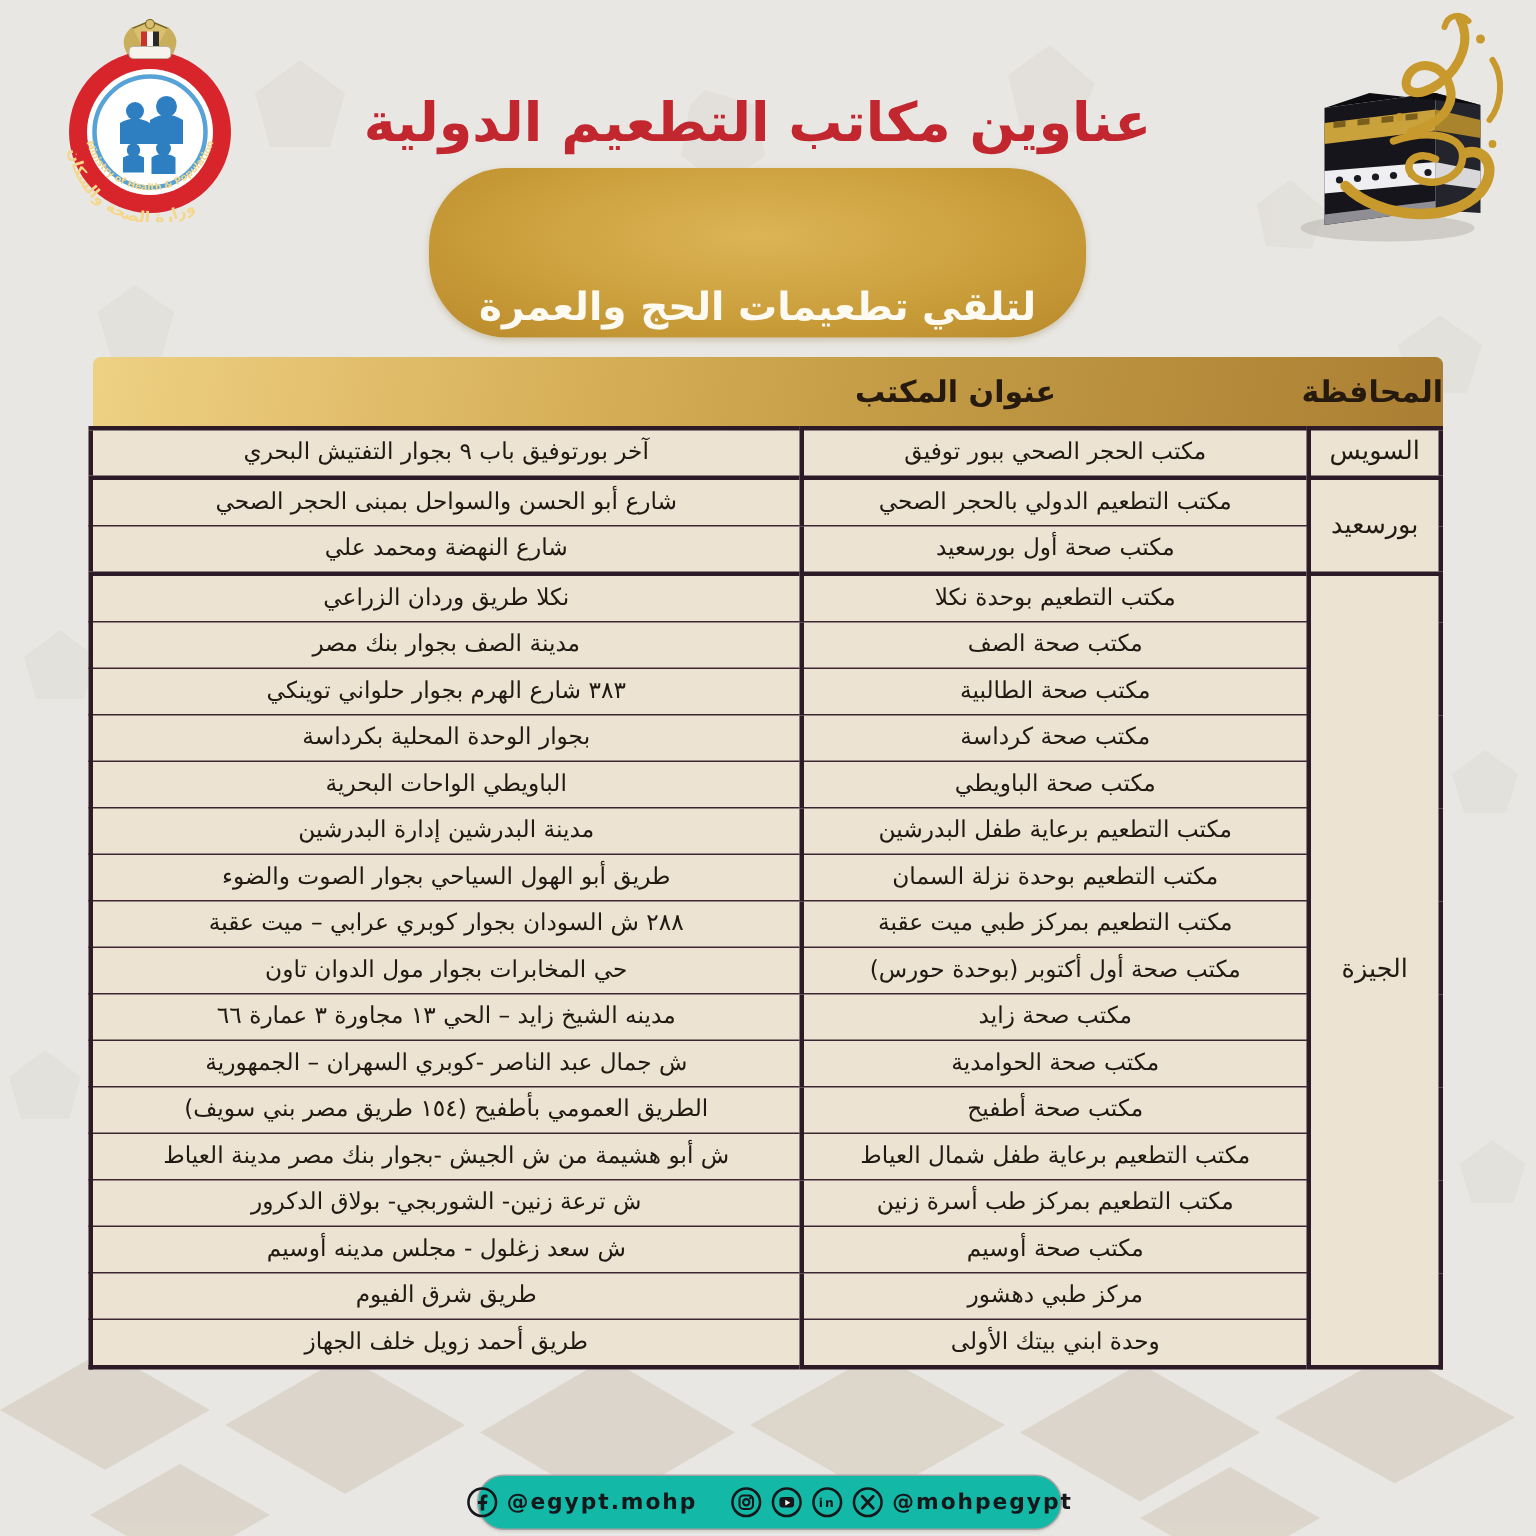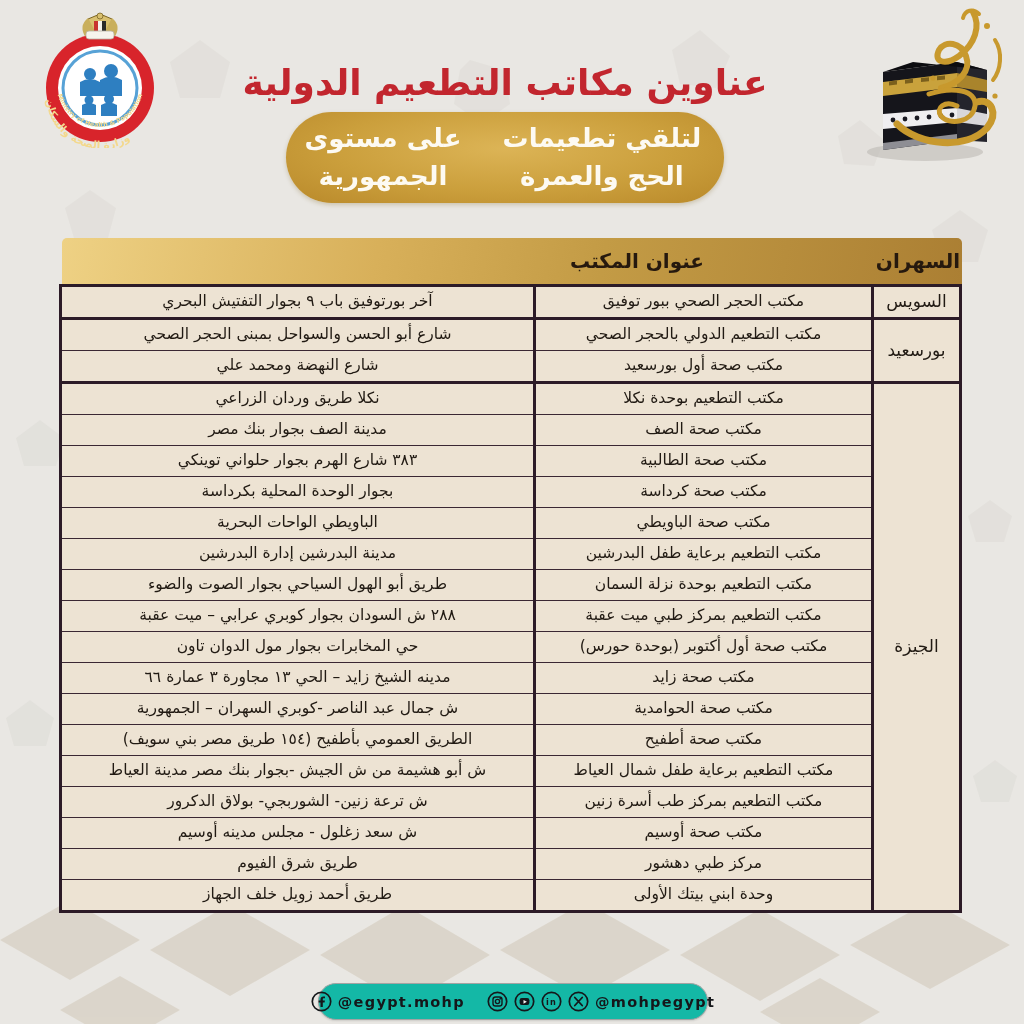--- a/index.html
+++ b/index.html
@@ -4,24 +4,24 @@
 <style>
   html,body{margin:0;padding:0;}
   body{width:1024px;height:1024px;overflow:hidden;font-family:"DejaVu Sans",sans-serif;}
   .canvas{position:relative;width:1024px;height:1024px;background:#e9e7e3;overflow:hidden;}
   .bg-pattern{position:absolute;inset:0;pointer-events:none;}
 
   
   .logo-wrap{position:absolute;top:8px;right:854px;left:auto;width:140px;height:140px;}
   .title{position:absolute;top:62px;left:240px;width:530px;text-align:center;
          font-size:36px;font-weight:bold;color:#c2262e;letter-spacing:0;}
-  .badge{position:absolute;top:112px;left:286px;width:438px;height:91px;border-radius:52px;
+  .badge{position:absolute;top:112px;left:286px;width:438px;height:113px;border-radius:52px;
          background:radial-gradient(ellipse at 50% 40%, #dcb456 0%, #cb9f3c 55%, #b9892a 100%);
          box-shadow:0 2px 4px rgba(120,90,20,.25);
-         display:flex;flex-direction:row;align-items:center;justify-content:flex-start;
+         display:flex;flex-direction:column;align-items:center;justify-content:flex-end;
          color:#fdfaf2;font-weight:bold;font-size:26px;line-height:1.45;text-align:center;}
   .kaaba-wrap{position:absolute;top:0;left:845px;width:178px;height:178px;}
 
   
   .table-wrap{position:absolute;top:238px;left:62px;width:900px;}
   .thead{display:flex;height:46px;align-items:center;
          background:linear-gradient(100deg,#eed184 0%,#d8b05a 35%,#c39b45 60%,#ab7f33 100%);
          border-radius:5px 5px 0 0;
          font-weight:bold;font-size:20px;color:#26190e;}
   .thead .h-gov{width:88px;text-align:center;}
@@ -114,21 +114,20 @@
       </text>
       <text font-size="10.5" font-weight="bold" fill="#f3d88c">
         <textPath href="#arcAr" startOffset="46%" text-anchor="middle">وزارة الصحة والسكان</textPath>
       </text>
     </svg>
   </div>
 
   <div class="title">عناوين مكاتب التطعيم الدولية</div>
   <div class="badge">
     <span>لتلقي تطعيمات الحج والعمرة</span>
-    <span>على مستوى الجمهورية</span>
   </div>
 
   <div class="kaaba-wrap">
     <svg width="178" height="178" viewBox="0 0 178 178">
       <ellipse cx="80" cy="152" rx="58" ry="9" fill="#b9b6b1" opacity="0.55"></ellipse>
 
       <g>
         <path d="M38 72 L112 62 L112 140 L38 150 Z" fill="#15151b"></path>
         <path d="M112 62 L142 70 L142 142 L112 140 Z" fill="#24242c"></path>
         <path d="M38 72 L68 62 L142 70 L112 62 Z" fill="#0c0c10"></path>
@@ -166,21 +165,21 @@
       <g fill="#c8992d">
         <circle cx="142" cy="26" r="3"></circle>
         <circle cx="88" cy="78" r="2.6"></circle>
         <circle cx="150" cy="96" r="2.6"></circle>
       </g>
     </svg>
   </div>
 
   <div class="table-wrap">
     <div class="thead">
-      <div class="h-gov">السهران</div>
+      <div class="h-gov">المحافظة</div>
       <div class="h-addr">عنوان المكتب</div>
     </div>
     <table class="offices">
       <colgroup>
           <col style="width:88px">
           <col style="width:338px">
           <col style="width:474px">
         </colgroup>
       <tbody>
           <tr class="group-start">

